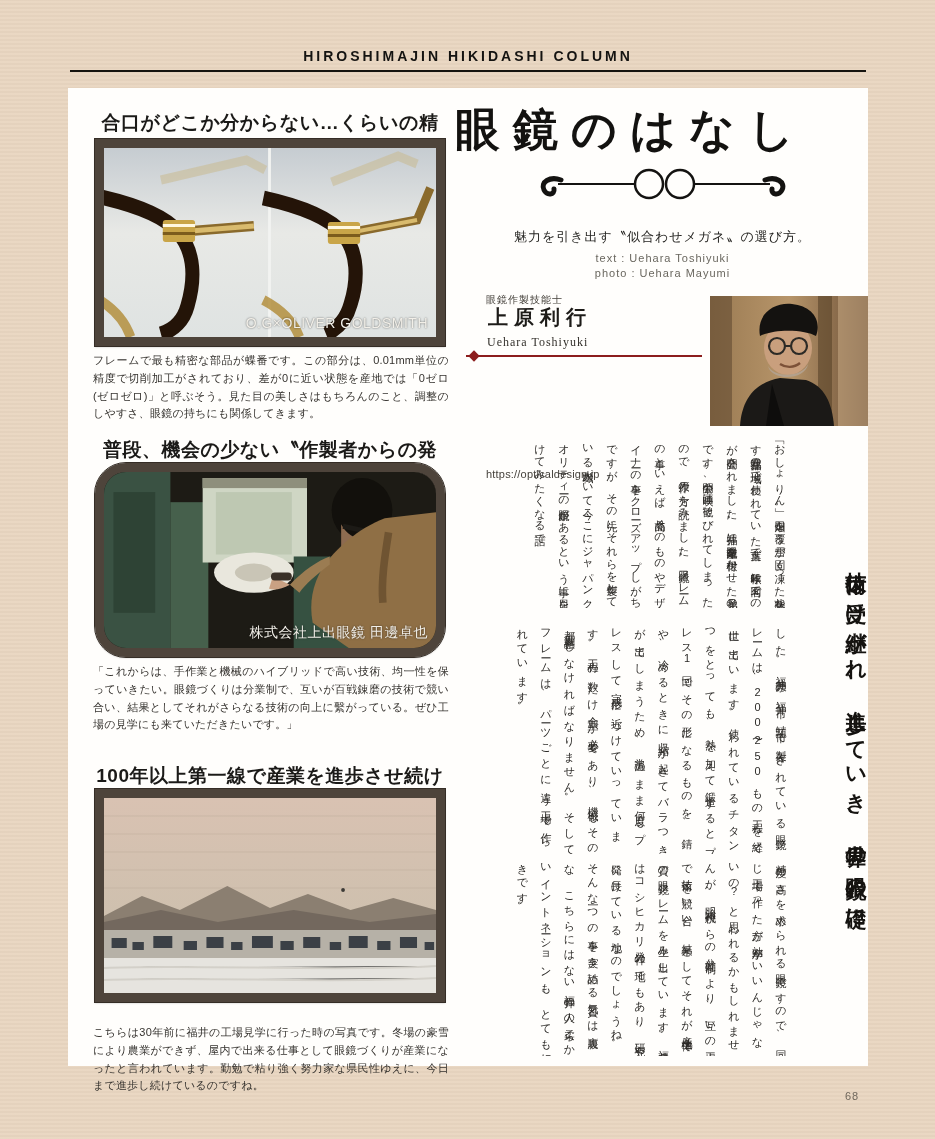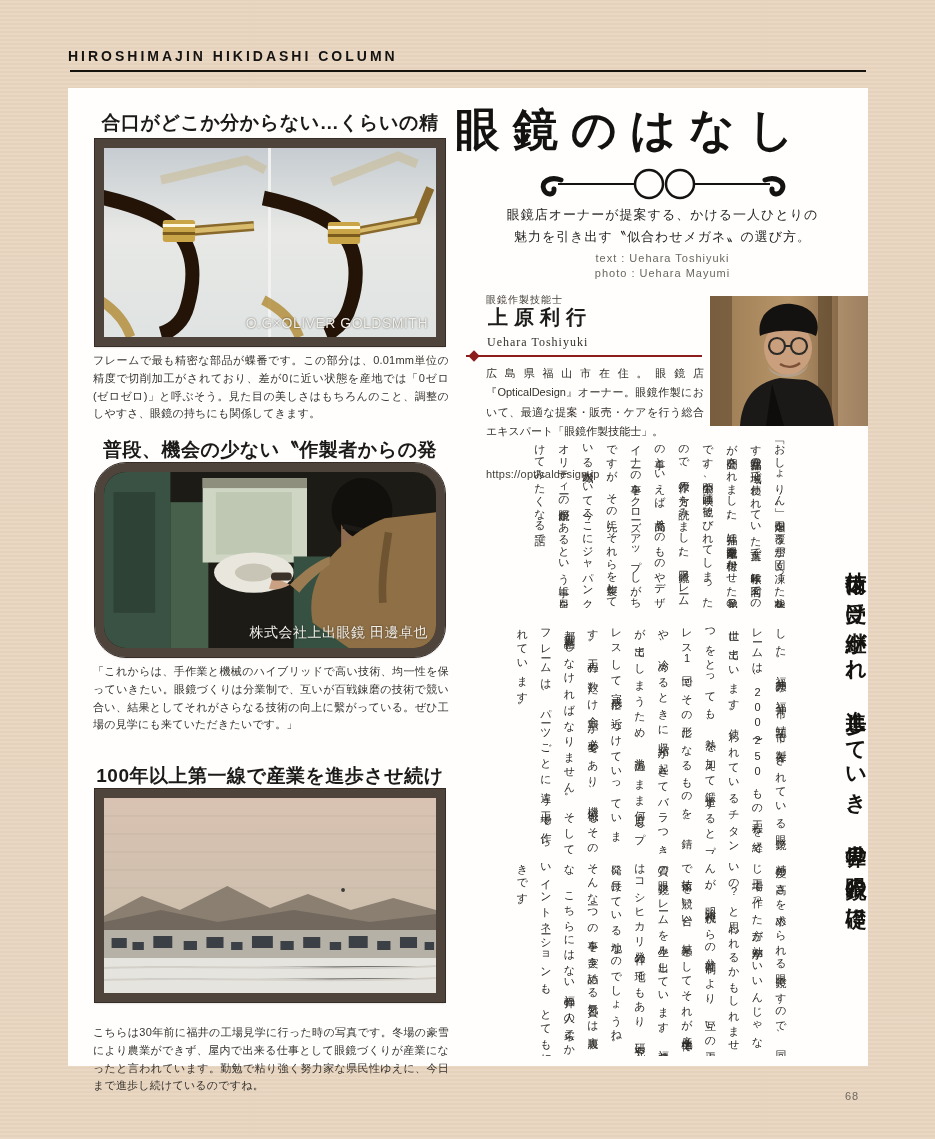--- a/index.html
+++ b/index.html
@@ -11,21 +11,21 @@
   }
   .page {
     position:relative; width:935px; height:1139px;
     background:
       repeating-linear-gradient(0deg, rgba(255,255,255,.04) 0 2px, rgba(0,0,0,.02) 2px 4px),
       #e9d6c1;
     overflow:hidden;
   }
   
   .mag-header {
-    position:absolute; left:68px; top:48px; width:800px; text-align:left;
+    position:absolute; left:68px; top:48px; width:800px; text-align:center;
     font-size:14px; font-weight:800; letter-spacing:3px; color:#141311;
   }
   .mag-rule { position:absolute; left:70px; top:70px; width:796px; height:2px; background:#16140f; }
   .page-num { position:absolute; left:845px; top:1090px; font-size:11px; color:#6f675c; letter-spacing:1px; }
 
   
   .card { position:absolute; left:68px; top:88px; width:800px; height:978px; background:#fffefc; }
 
   
   .sec-headline {
@@ -235,30 +235,28 @@
   <svg class="glasses-divider" width="270" height="36" viewBox="0 0 270 36">
     <g fill="none" stroke="#141311" stroke-width="2">
       <circle cx="121" cy="16" r="14" stroke-width="2.5"></circle>
       <circle cx="152" cy="16" r="14" stroke-width="2.5"></circle>
       <path d="M30 16 H107"></path>
       <path d="M166 16 H242"></path>
     </g>
     <path d="M33 12 C22 8 12 14 16 22 C19 28 27 27 26 21" fill="none" stroke="#141311" stroke-width="5" stroke-linecap="round"></path>
     <path d="M237 12 C248 8 258 14 254 22 C251 28 243 27 244 21" fill="none" stroke="#141311" stroke-width="5" stroke-linecap="round"></path>
   </svg>
-  <div class="subtitle st1">眼鏡店オーナーが提案する、かける一人ひとりの</div>
   <div class="subtitle st2">魅力を引き出す〝似合わせメガネ〟の選び方。</div>
   <div class="credits cr1">text : Uehara Toshiyuki</div>
   <div class="credits cr2">photo : Uehara Mayumi</div>
 
   <div class="profile-role">眼鏡作製技能士</div>
   <div class="profile-name">上原利行</div>
   <div class="profile-roman">Uehara Toshiyuki</div>
   <div class="profile-rule"></div>
-  <div class="profile-bio">広島県福山市在住。眼鏡店『OpticalDesign』オーナー。眼鏡作製において、最適な提案・販売・ケアを行う総合エキスパート「眼鏡作製技能士」。</div>
   <div class="profile-url">https://opticaldesign.jp</div>
   <div class="portrait">
     <svg viewBox="0 0 158 130" preserveAspectRatio="none">
       <defs>
         <linearGradient id="bgPort" x1="0" y1="0" x2="1" y2="0">
           <stop offset="0" stop-color="#9a7a52"></stop>
             <stop offset=".5" stop-color="#b7956a"></stop>
             <stop offset="1" stop-color="#6d5138"></stop>
         </linearGradient>
       </defs>

